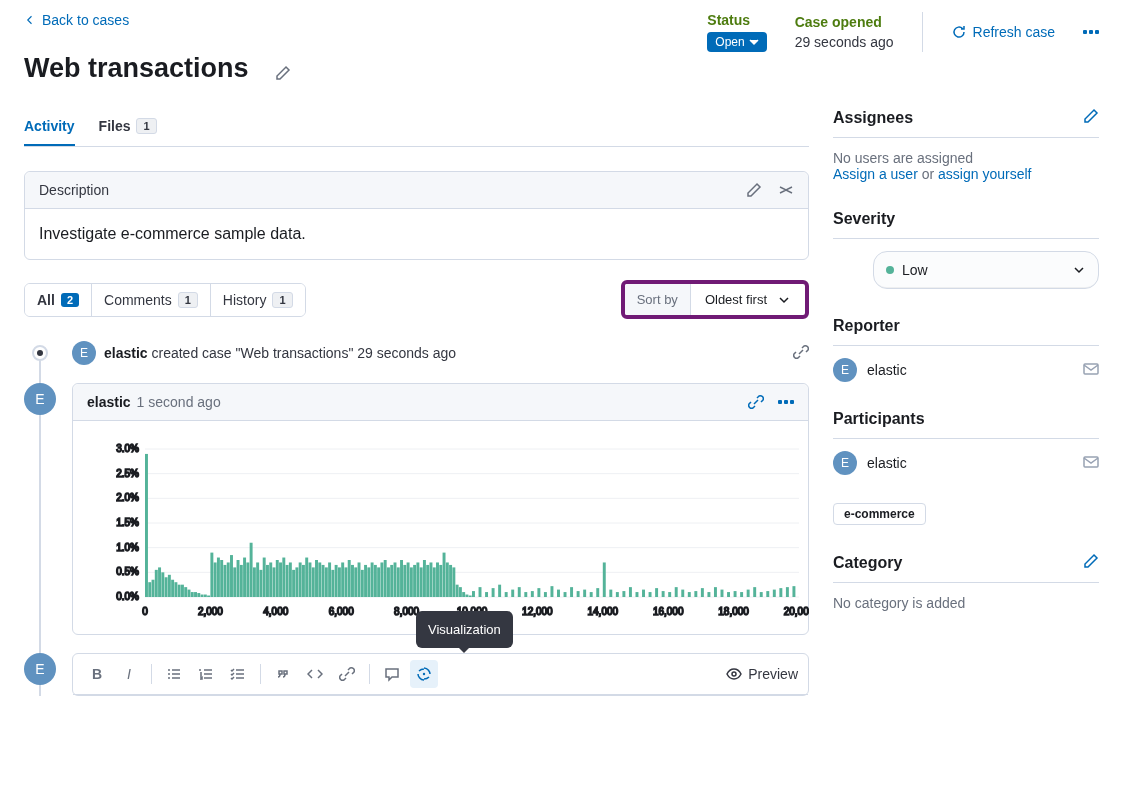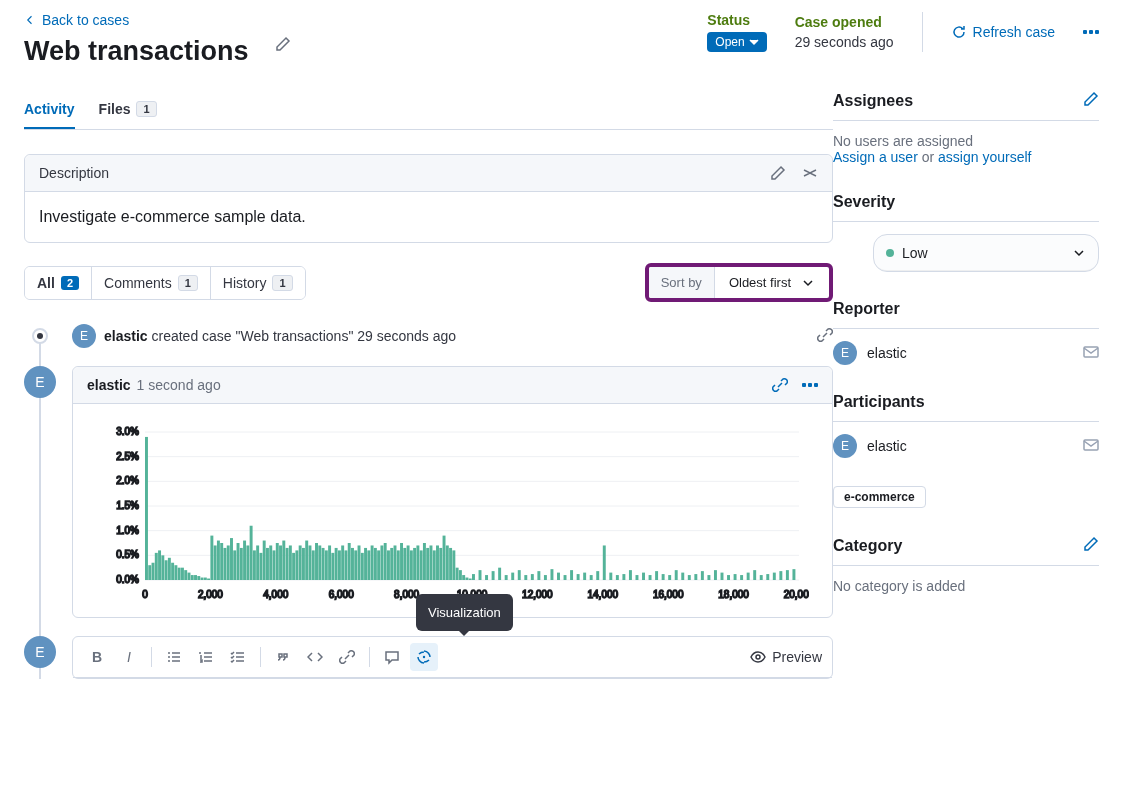--- a/index.html
+++ b/index.html
@@ -14,41 +14,42 @@
   }
   a { color: #006BB8; text-decoration: none; cursor: pointer; }
   .header {
     display: flex;
     align-items: flex-start;
     padding: 12px 24px 24px 24px;
   }
   .header-left { flex: 1; }
   .back-link { display: inline-flex; align-items: center; gap: 6px; font-size: 14px; }
   .back-link svg { width: 12px; height: 12px; }
-  .case-title-row { display: flex; align-items: flex-start; gap: 26px; margin-top: 7px; }
+  .case-title-row { display: flex; align-items: flex-end; gap: 26px; margin-top: 24px; }
   .case-title { font-size: 27px; font-weight: 700; color: #1a1c21; }
   .title-edit-icon { color: #69707D; cursor: pointer; }
   .header-right { display: flex; align-items: center; gap: 28px; }
   .meta-block { display: flex; flex-direction: column; gap: 4px; }
   .meta-label { font-size: 14px; font-weight: 700; color: #4d7c0f; }
   .meta-value { font-size: 14px; color: #343741; }
   .status-badge {
     display: inline-flex; align-items: center; gap: 4px;
     background: #006BB8; color: #fff; font-size: 12px; font-weight: 500;
     padding: 3px 8px; border-radius: 4px; cursor: pointer;
   }
   .status-badge svg { width: 10px; height: 10px; fill: #fff; }
   .divider-v { width: 1px; height: 40px; background: #D3DAE6; }
   .refresh-link { display: inline-flex; align-items: center; gap: 6px; color: #006BB8; font-weight: 500; cursor: pointer; justify-content: flex-end; }
   .refresh-link svg { width: 16px; height: 16px; }
   .more-icon { color: #006BB8; cursor: pointer; display:flex; gap:2px; }
   .more-icon span { width:4px; height:4px; background:#006BB8; border-radius:1px; display:block; }
   .body {
     display: flex;
     padding: 0 24px;
+    gap: 24px;
   }
   .main-col { flex: 1; min-width: 0; }
   .side-col { width: 266px; flex-shrink: 0; }
   .tabs { display: flex; gap: 24px; border-bottom: 1px solid #D3DAE6; }
   .tab {
     padding: 10px 0; font-size: 14px; font-weight: 600; color: #343741;
     border-bottom: 2px solid transparent; cursor: pointer; display: flex; align-items: center; gap: 6px;
   }
   .tab.active { color: #006BB8; border-bottom-color: #006BB8; }
   .tab-badge {

